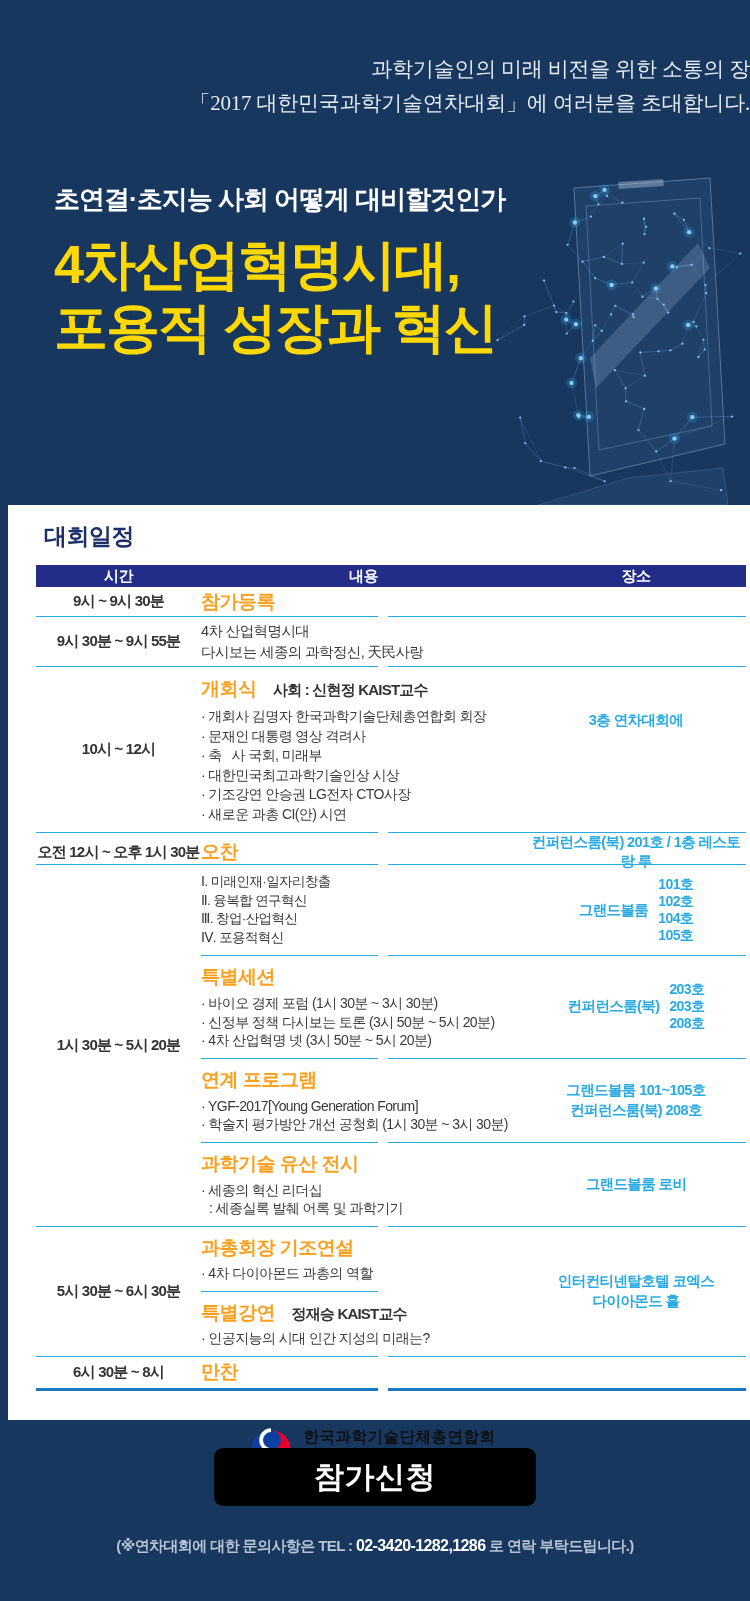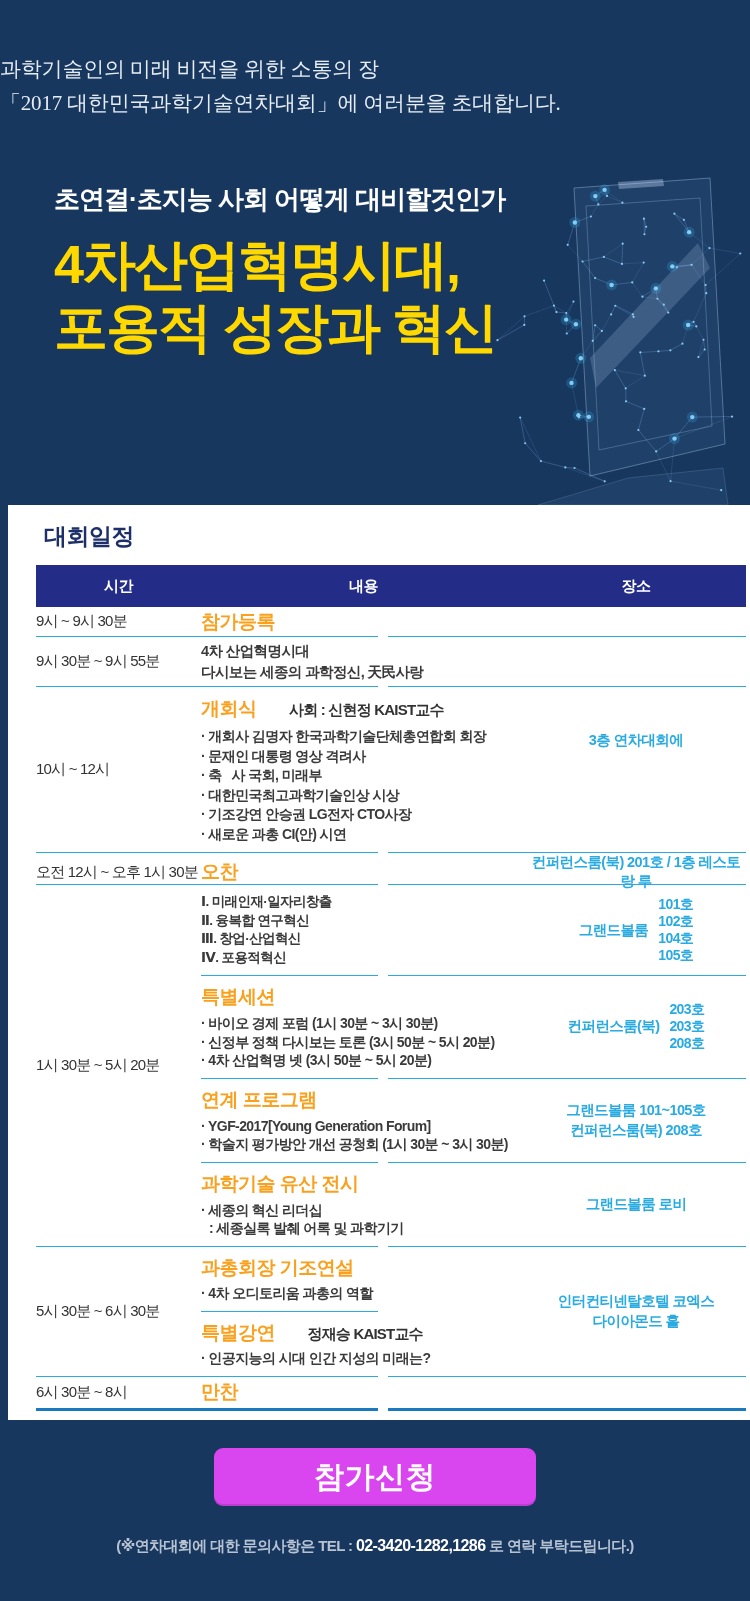--- a/index.html
+++ b/index.html
@@ -1,38 +1,38 @@
 <!DOCTYPE html>
 <html><head>
 <meta charset="utf-8">
 <style>
   html,body{margin:0;padding:0;background:#0e2746;}
   .page{position:relative;width:750px;height:1601px;margin:0 auto;background:#17375f;
         font-family:"Liberation Sans","DejaVu Sans",sans-serif;overflow:hidden;}
   
-  .invite{position:absolute;top:52px;left:0;width:100%;text-align:left;
+  .invite{position:absolute;top:52px;left:0;width:100%;text-align:right;
           font-family:"Liberation Serif","DejaVu Serif",serif;
           font-size:21px;line-height:34px;color:#e7edf4;letter-spacing:-0.2px;}
   
   .hero-graphic{position:absolute;top:148px;right:0;width:272px;height:357px;}
   .hero{position:absolute;left:54px;top:182px;z-index:2;}
   .hero-sub{font-size:26px;font-weight:700;color:#ffffff;letter-spacing:-1px;margin:0 0 16px 0;}
   .hero-title{font-size:54px;line-height:63px;font-weight:800;color:#ffd800;letter-spacing:-2px;}
   .hero-date{margin-top:38px;font-size:37px;font-weight:700;color:#ffd800;letter-spacing:-1px;}
   
   .panel{position:absolute;left:8px;top:505px;width:734px;height:915px;background:#ffffff;padding-left:16px;}
   .panel-title{padding:16px 0 0 20px;font-size:23px;font-weight:800;color:#1c2f69;letter-spacing:-0.5px;}
   .table{margin:13px 12px 0 12px;width:710px;}
-  .thead{display:grid;grid-template-columns:165px 325px 220px;height:42px;background:#232d87;
+  .thead{display:grid;grid-template-columns:165px 325px 220px;height:22px;background:#232d87;
          color:#fff;font-size:15px;font-weight:700;align-items:center;text-align:center;letter-spacing:-0.5px;}
   .r{display:grid;grid-template-columns:165px 325px 220px;align-items:center;}
-  .cell-time{text-align:left;font-size:15px;font-weight:400;color:#333;letter-spacing:-0.8px;}
+  .cell-time{text-align:center;font-size:15px;font-weight:700;color:#333;letter-spacing:-0.8px;}
   .cell-title{color:#f9a11f;font-size:19px;font-weight:800;letter-spacing:-0.5px;}
-  .title-note{color:#333;font-size:15px;font-weight:700;margin-left:28px;letter-spacing:-0.8px;}
-  .body-txt{font-size:14px;font-weight:700;color:#3a3a3a;letter-spacing:-0.6px;}
+  .title-note{color:#333;font-size:15px;font-weight:700;margin-left:12px;letter-spacing:-0.8px;}
+  .body-txt{font-size:14px;font-weight:400;color:#3a3a3a;letter-spacing:-0.6px;}
   .loc{color:#29abe2;font-size:14.5px;font-weight:700;text-align:center;letter-spacing:-0.6px;}
   
   .sep-full{height:1px;background:linear-gradient(90deg,#29abe2 0 342px,transparent 342px 352px,#29abe2 352px 100%);}
   .sep-wide{height:1px;width:545px;background:linear-gradient(90deg,#29abe2 0 177px,transparent 177px 187px,#29abe2 187px 100%);}
   .sep-sub{height:1px;width:177px;background:#29abe2;}
   .bottomline{height:3px;background:linear-gradient(90deg,#1a79c0 0 342px,transparent 342px 352px,#1a79c0 352px 100%);}
   
   .row-simple{height:29px;}
   .row-2{height:49px;}
   .row-2 .body-txt{line-height:21px;font-size:14.5px;}
@@ -54,21 +54,21 @@
   .r7{height:31px;}
   
   .logo{display:flex;align-items:center;gap:10px;width:fit-content;margin:36px auto 0 auto;}
   .logo-ko{font-size:15.5px;font-weight:800;color:#101010;letter-spacing:0.5px;}
   .logo-row2{display:flex;align-items:center;gap:7px;margin-top:2px;}
   .logo-abbr{font-size:20px;font-weight:800;color:#101010;letter-spacing:1px;}
   .logo-vline{width:2px;height:17px;background:#333;}
   .logo-en{font-size:6.8px;font-weight:700;color:#222;line-height:8px;letter-spacing:0.2px;}
   
   .apply-btn{position:absolute;top:1448px;left:50%;transform:translateX(-50%);
-             width:322px;height:58px;border:none;border-radius:9px;background:#d946ef;
+             width:322px;height:58px;border:none;border-radius:9px;background:#000000;
              color:#fff;font-size:30px;font-weight:800;letter-spacing:0.5px;cursor:pointer;
              font-family:"Liberation Sans","DejaVu Sans",sans-serif;box-shadow:inset 0 -2px 0 rgba(0,0,0,0.12);}
   .contact{position:absolute;top:1537px;left:0;width:100%;text-align:center;
            font-size:15px;font-weight:700;color:#b7c3d2;letter-spacing:-0.6px;}
   .contact .phone{font-size:16px;font-weight:800;color:#ffffff;}
 </style>
 </head>
 <body>
 
 <div class="page">
@@ -483,21 +483,21 @@
             </div>
           </div>
         </div>
       </div>
       <div class="sep-full"></div>
 
       <div class="r6">
         <div class="cell-time" style="grid-column:1;grid-row:1/4;align-self:center;">5시 30분 ~ 6시 30분</div>
         <div class="part" style="grid-column:2;grid-row:1;">
           <div class="cell-title sub-title">과총회장 기조연설</div>
-          <div class="body-txt">· 4차 오디토리움 과총의 역할</div>
+          <div class="body-txt">· 4차 다이아몬드 과총의 역할</div>
         </div>
         <div class="sep-sub" style="grid-column:2;grid-row:2;"></div>
         <div class="part" style="grid-column:2;grid-row:3;">
           <div class="sub-title">
             <span class="cell-title">특별강연</span>
             <span class="title-note">정재승 KAIST교수</span>
           </div>
           <div class="body-txt">· 인공지능의 시대 인간 지성의 미래는?</div>
         </div>
         <div class="loc loc-lines" style="grid-column:3;grid-row:1/4;align-self:center;">

